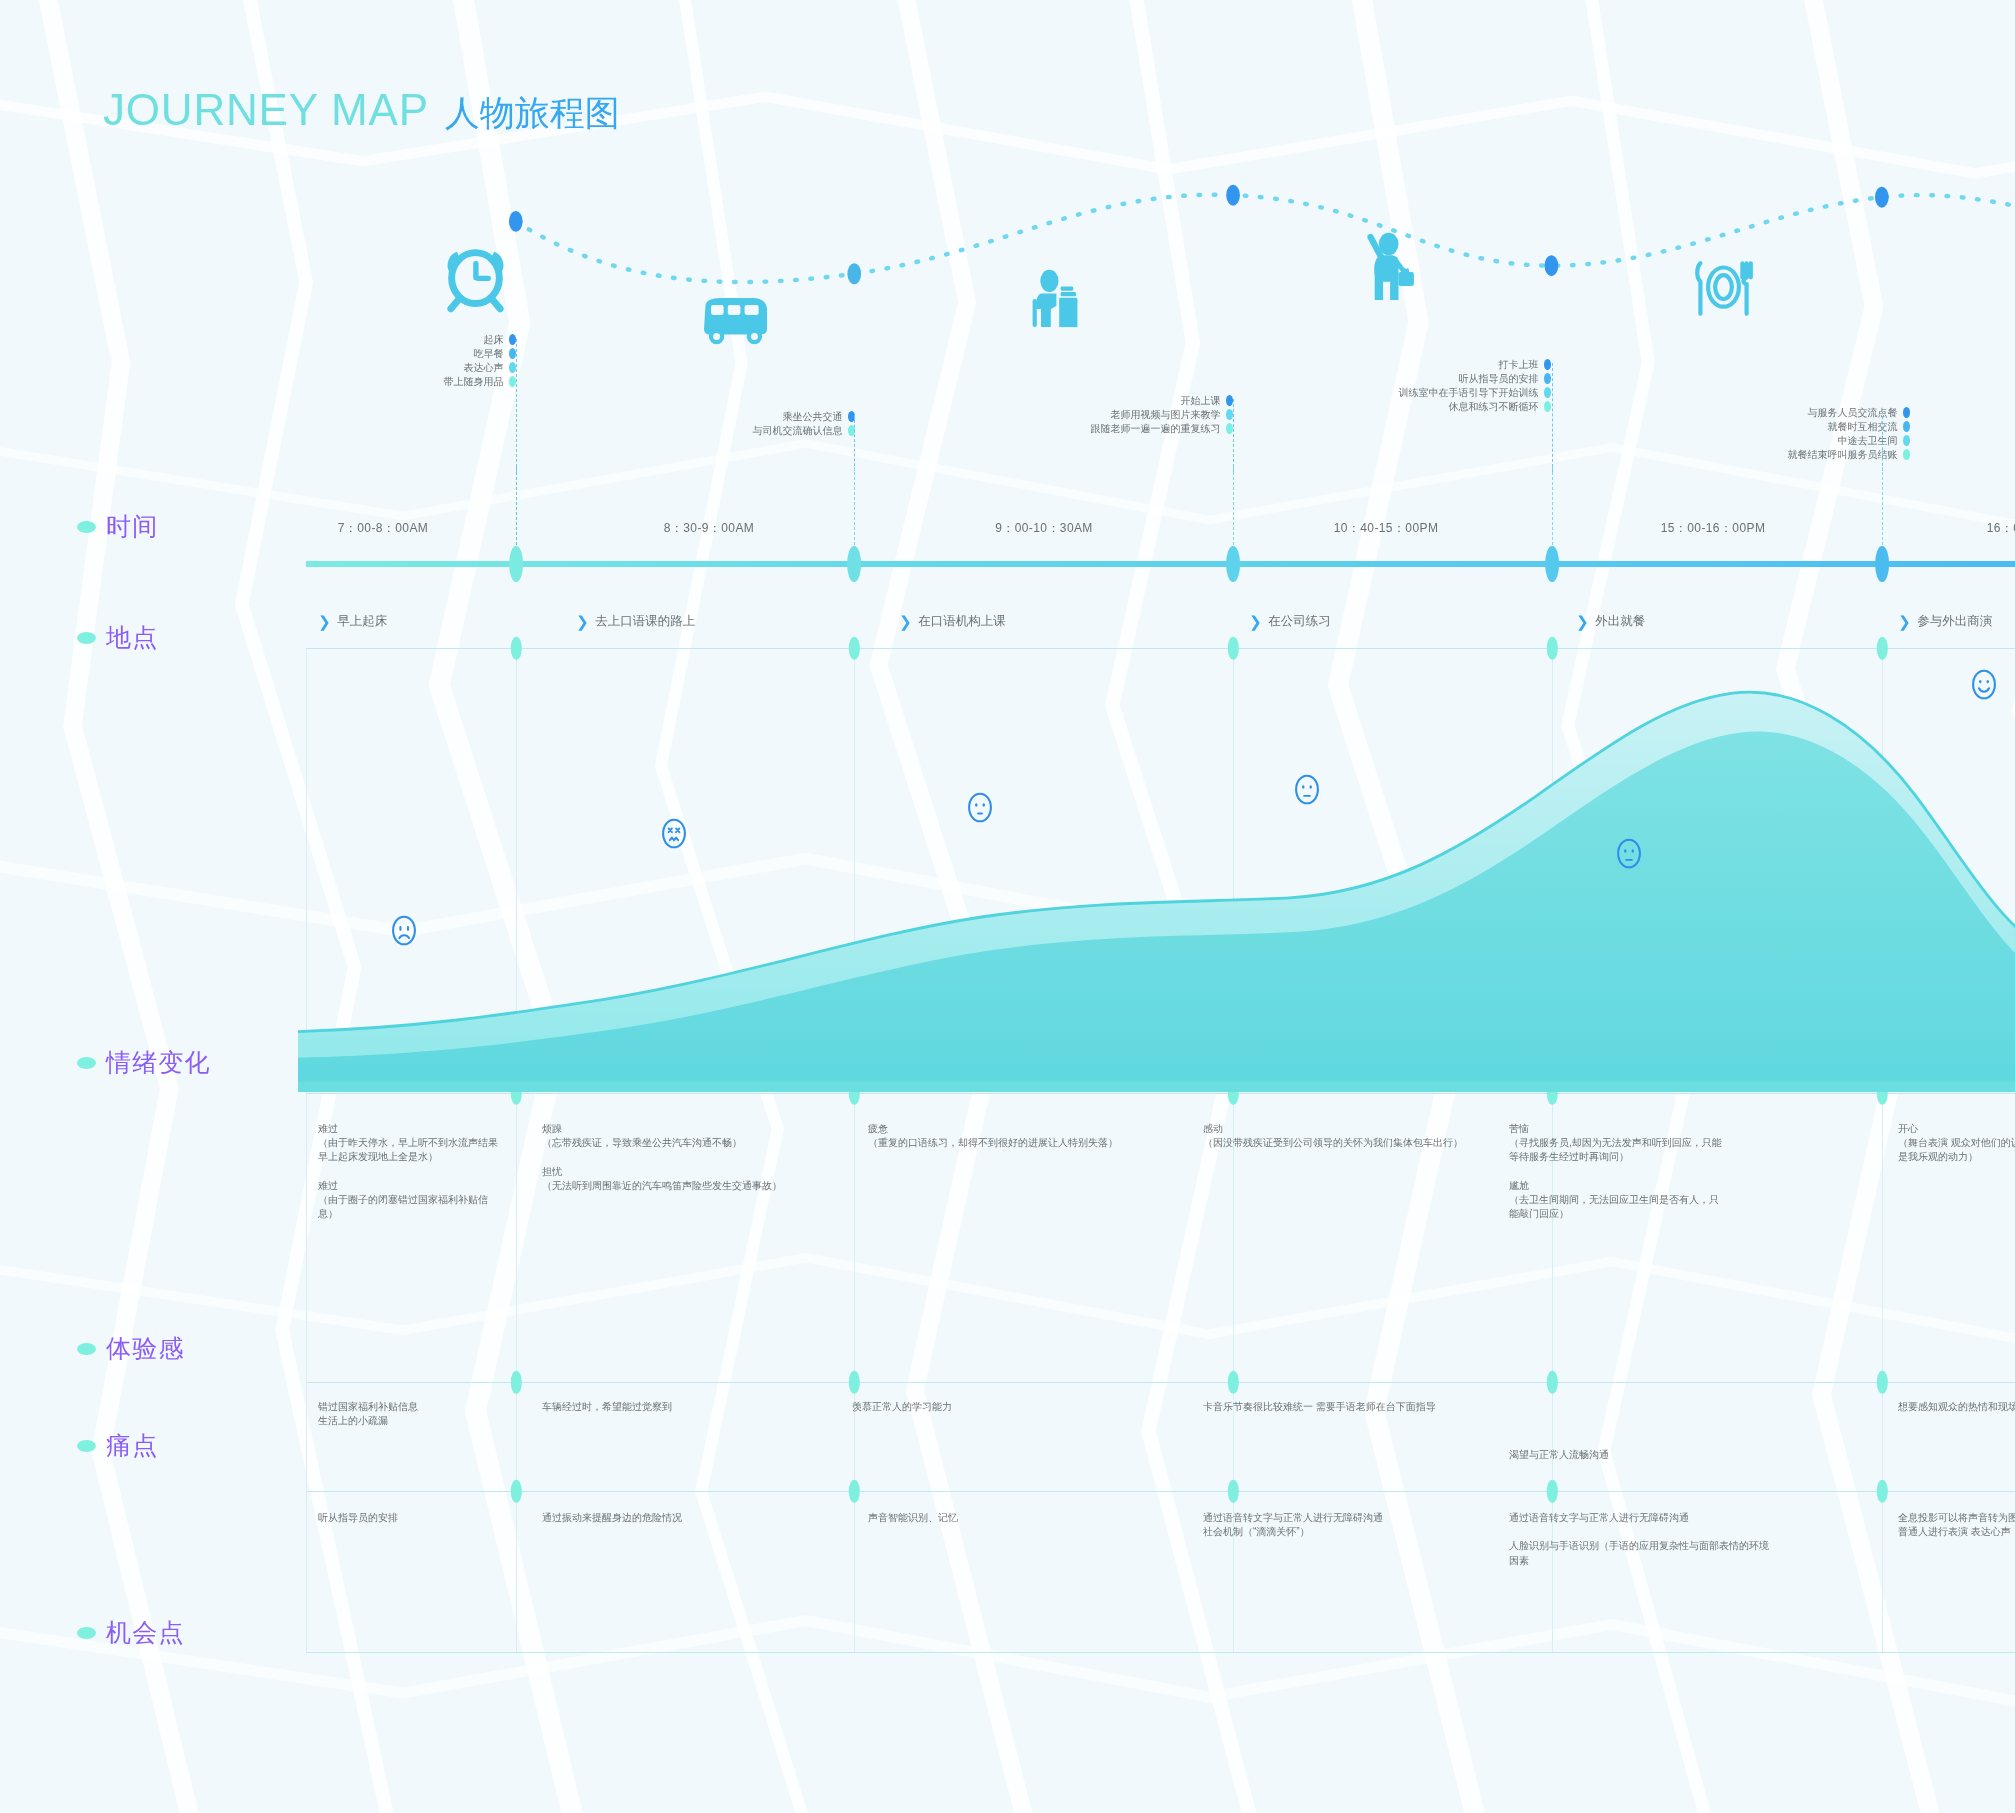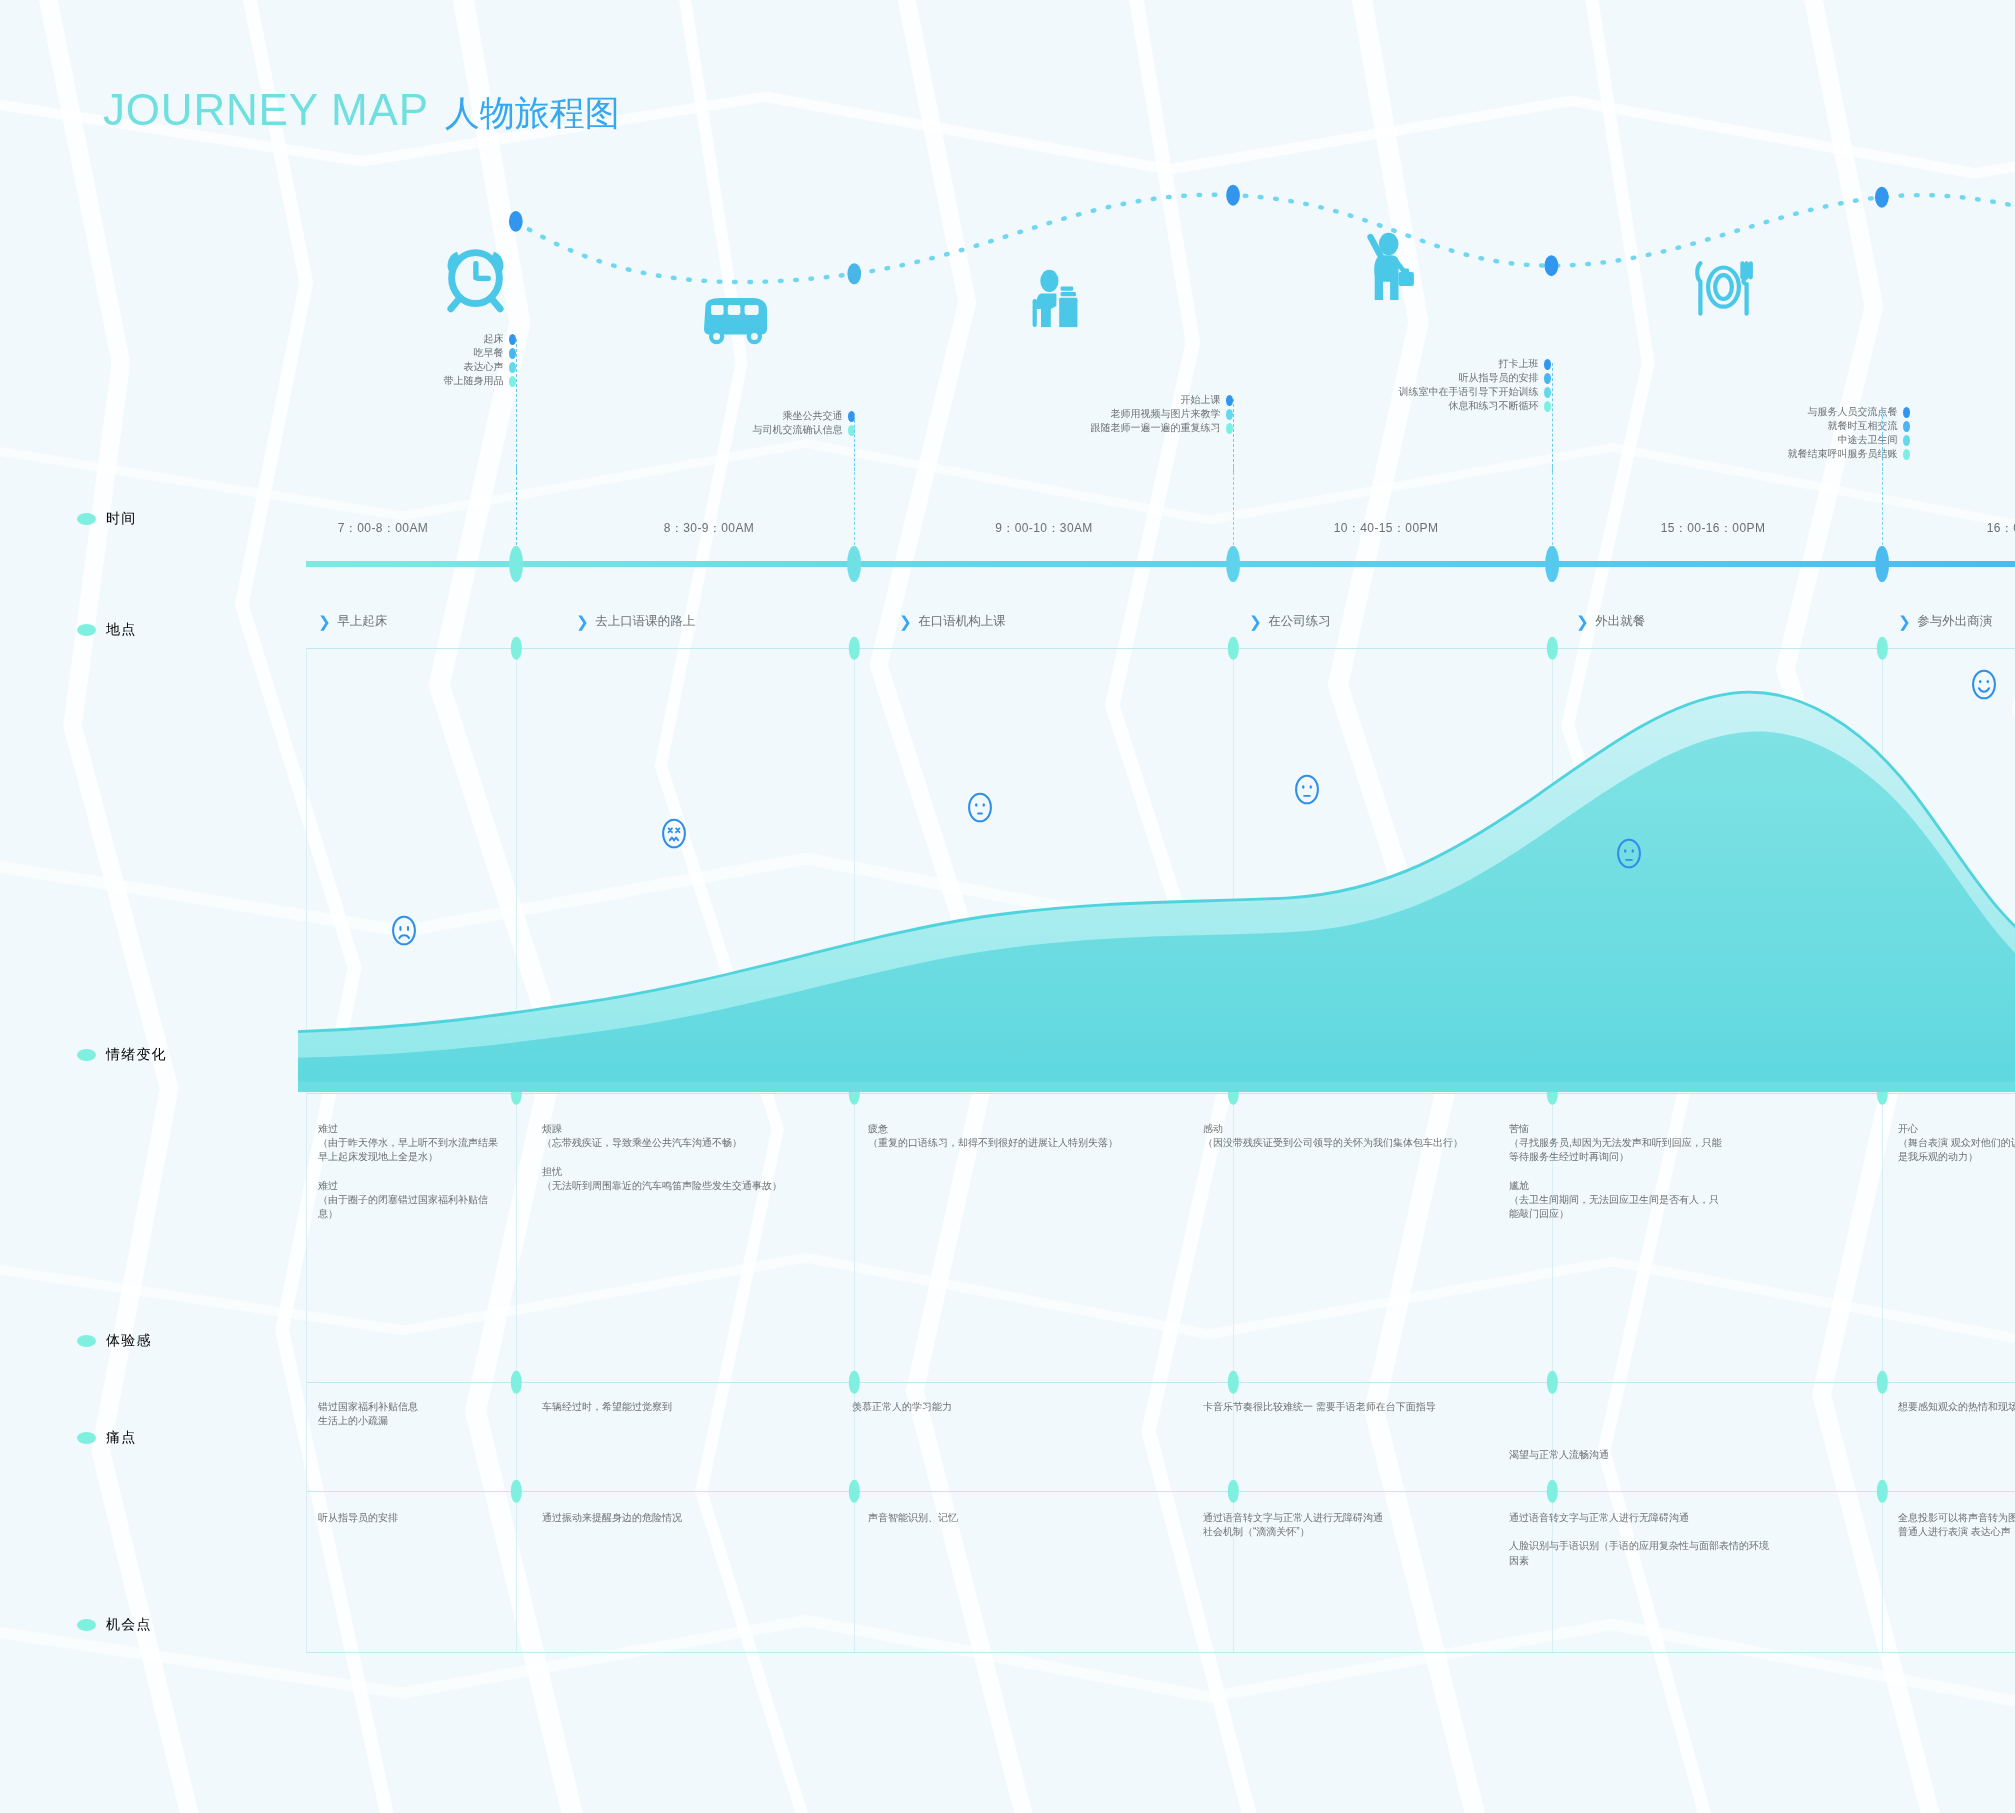--- a/index.html
+++ b/index.html
@@ -26,30 +26,30 @@
   .vsep{position:absolute;top:649px;height:1003px;width:0.8px;background:#d9eef4;}
 
   
   .topdots{position:absolute;left:0;top:173px;width:3224px;height:153px;}
 
   
   .icon-col{position:absolute;display:flex;flex-direction:column;align-items:center;}
   .icon-box{width:77px;height:77px;display:flex;align-items:center;justify-content:center;}
   .icon-box svg{width:100%;height:100%;}
   .acts{display:flex;flex-direction:column;align-items:flex-end;gap:3.6px;margin-top:4px;}
-  .act{display:flex;align-items:flex-start;gap:5.6px;font-size:10px;color:#6a6f72;white-space:nowrap;line-height:1;}
+  .act{display:flex;align-items:flex-end;gap:5.6px;font-size:10px;color:#6a6f72;white-space:nowrap;line-height:1;}
   .act .dotm{width:6.9px;height:10.5px;border-radius:50%;flex:none;}
 
   
   .actline{position:absolute;width:0;border-left:1.2px dashed #6cc8f2;}
 
   
   .rowlabel{position:absolute;display:flex;align-items:center;gap:10.5px;}
   .rowlabel .bullet{width:18.5px;height:12px;border-radius:50%;background:#7ff0e0;flex:none;}
-  .rowlabel .txt{font-size:14px;color:#000000;letter-spacing:1.2px;}
+  .rowlabel .txt{font-size:25px;color:#8b5cf6;letter-spacing:1.2px;}
 
   .timeline{position:absolute;left:306px;top:561px;width:2918px;height:5.6px;
      background:linear-gradient(90deg,#7ceae2 0%,#63d7e8 22%,#54c6ef 48%,#3aa6f2 78%,#2e8ef0 100%);}
   .tnode{position:absolute;width:13.7px;height:36px;border-radius:50%;top:546px;transform:translateX(-6.9px);}
   .tlabel{position:absolute;font-size:12px;color:#6a6f72;white-space:nowrap;top:520px;transform:translateX(-50%);letter-spacing:0.4px;}
 
   
   .tdash{position:absolute;top:467px;height:93px;border-left:1.2px dashed #7fd9ee;}
 
   

